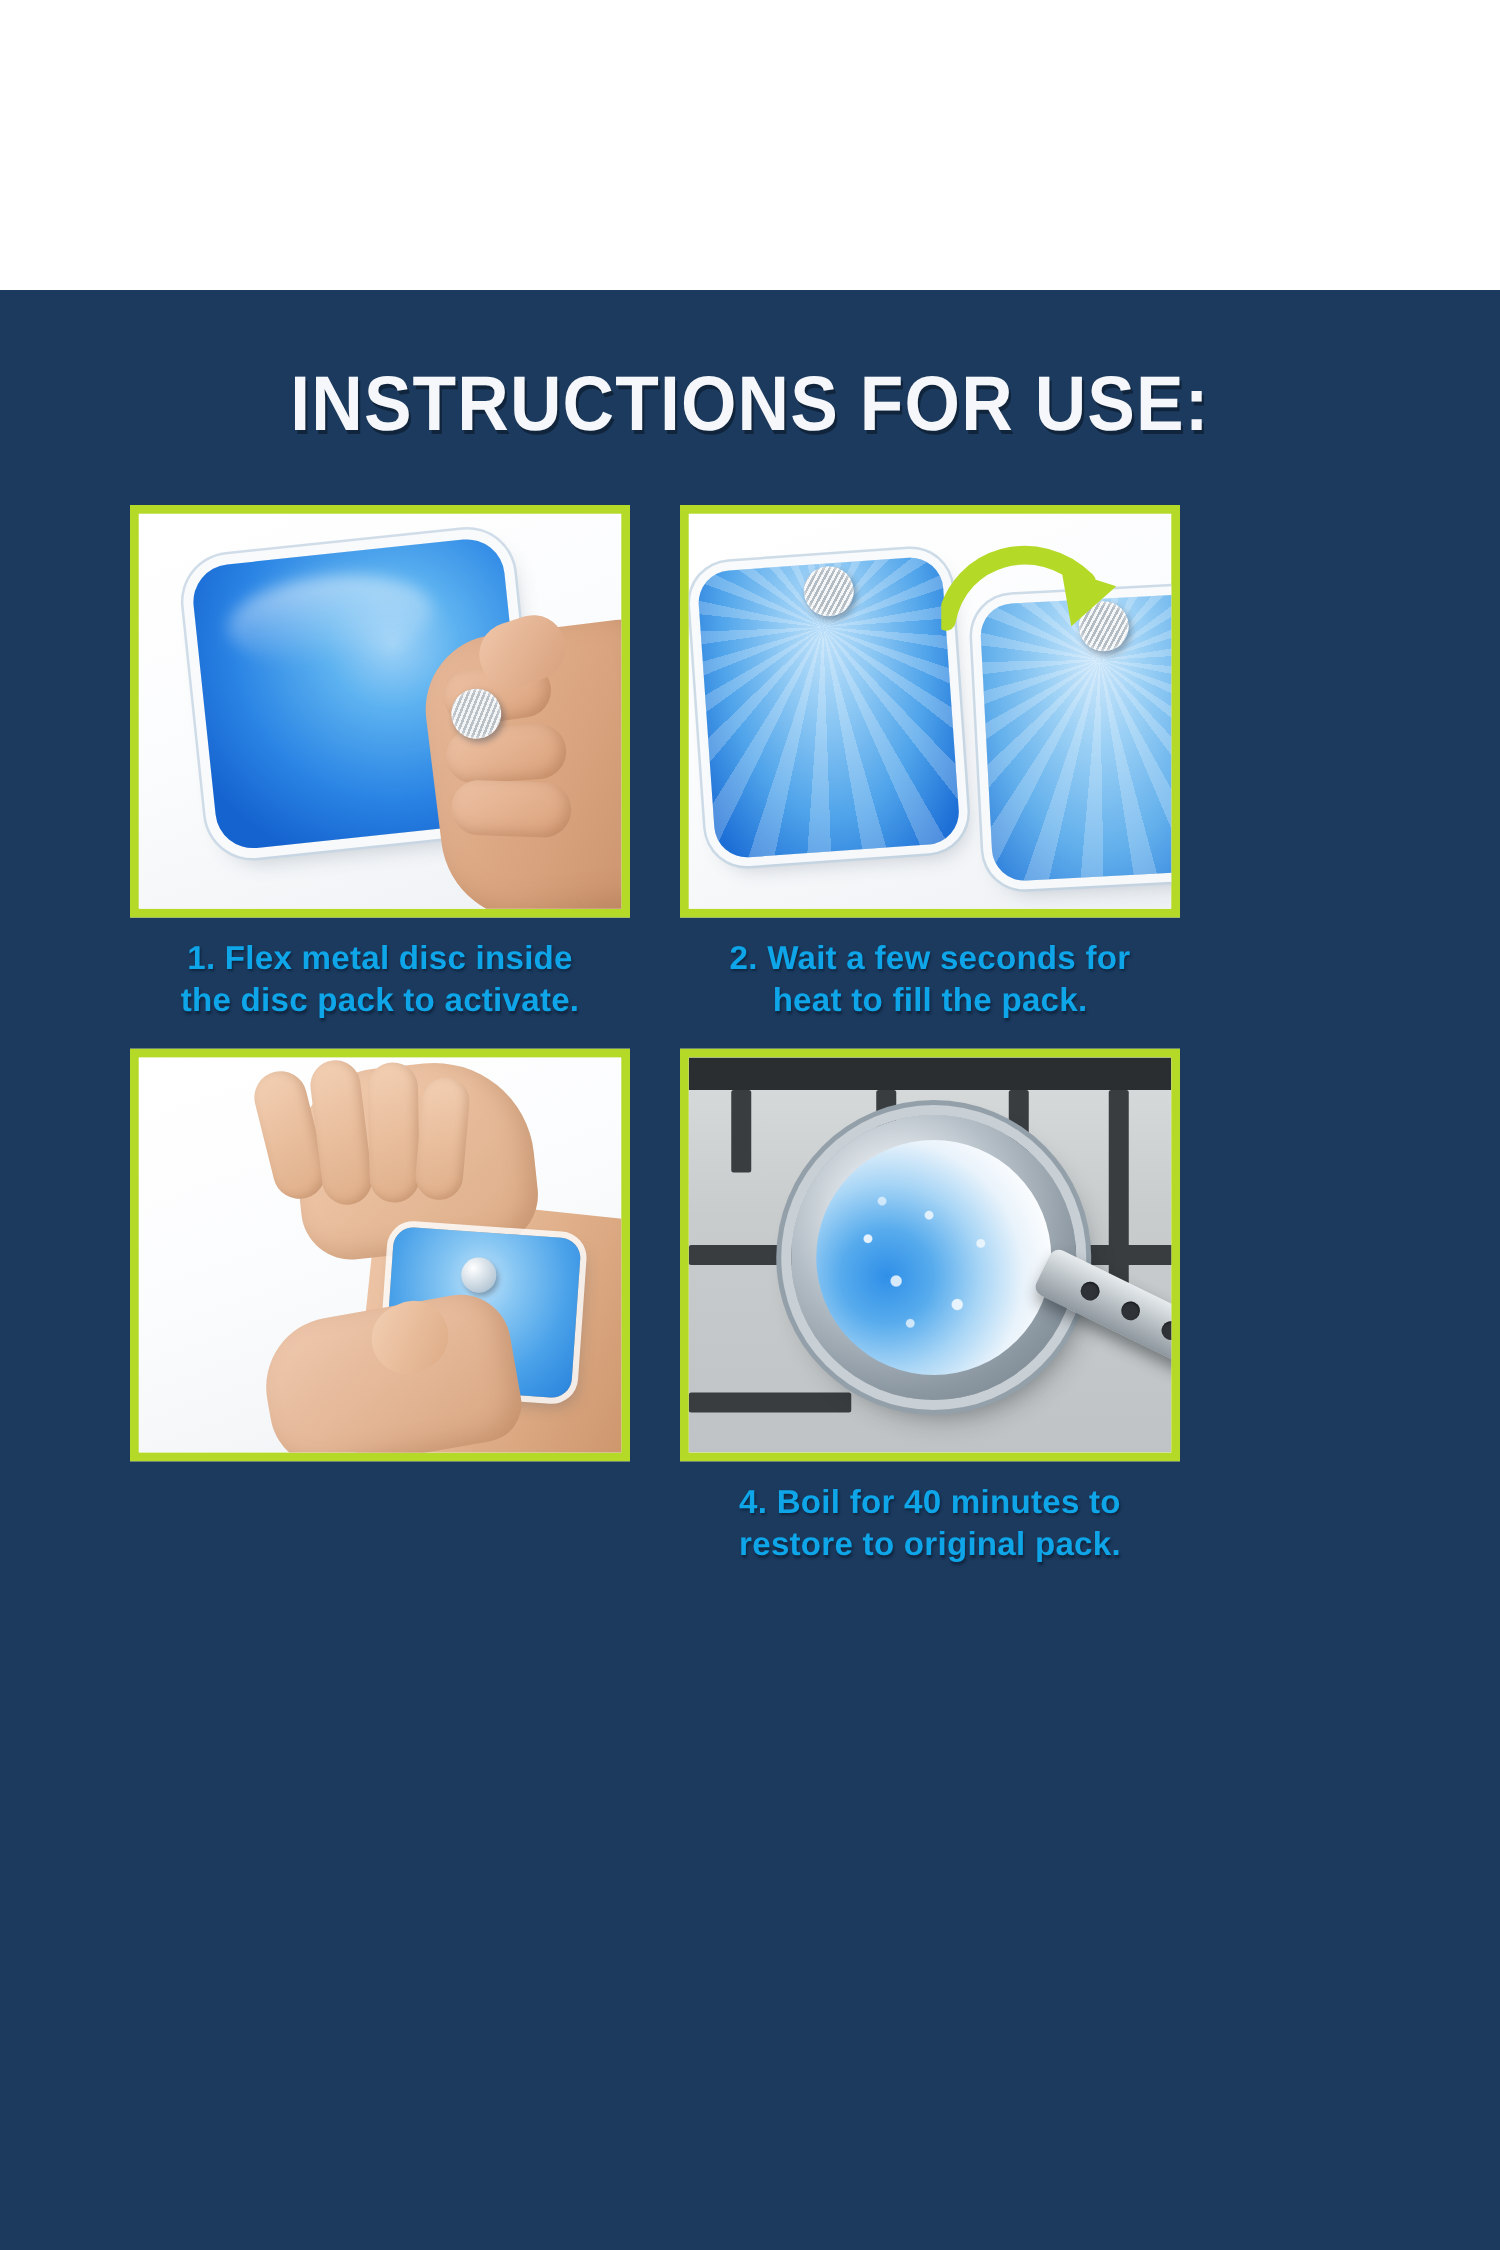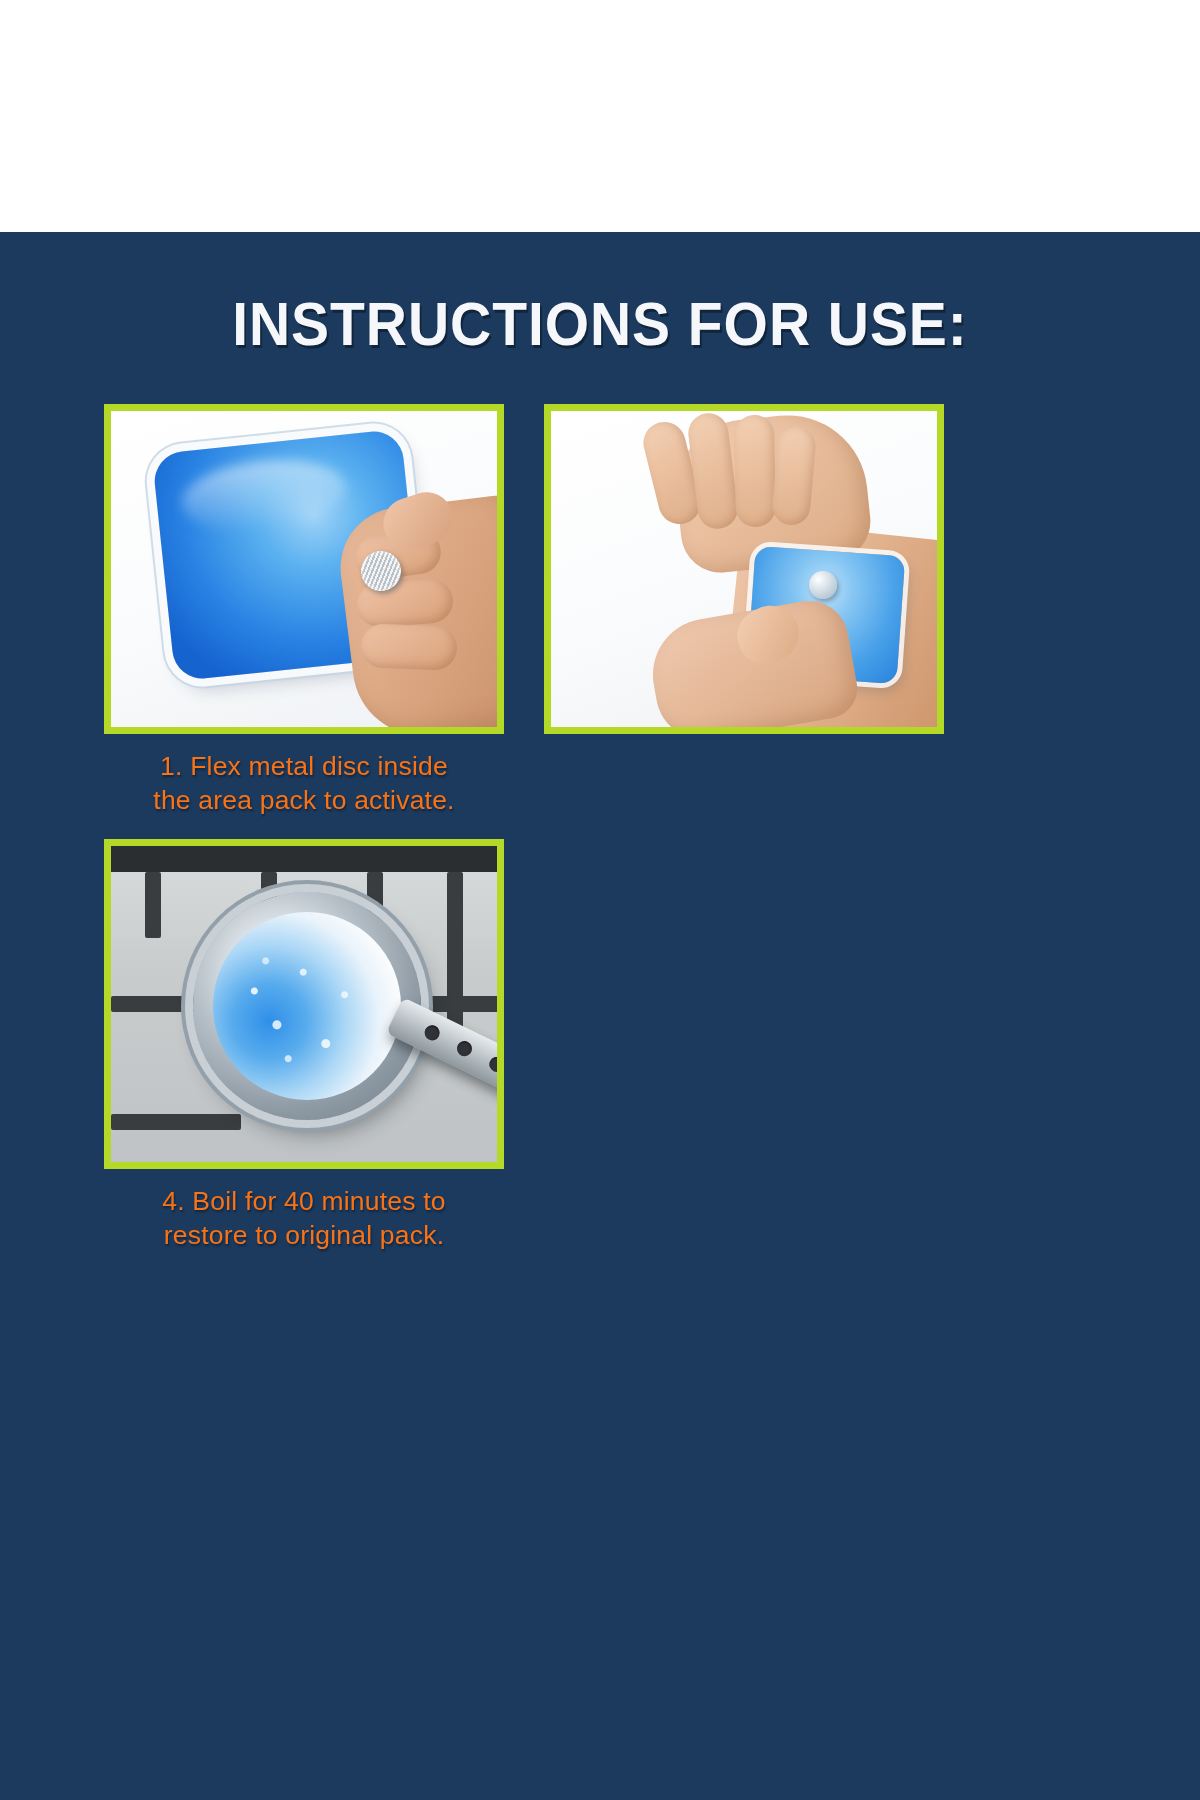--- a/index.html
+++ b/index.html
@@ -65,24 +65,24 @@
     position:relative;
   }
   .photo{
     position:absolute;inset:0;
     overflow:hidden;
   }
 
   .caption{
     margin-top:16px;
     text-align:center;
-    color:#f97316;
+    color:#0ea5e9;
     font-size:26.5px;
     line-height:1.27;
-    font-weight:400;
+    font-weight:700;
     letter-spacing:.2px;
     text-shadow:1px 2px 2px rgba(8,20,36,.55);
   }
 
   
   .bg-white-soft{
     position:absolute;inset:0;
     background:linear-gradient(160deg,#ffffff 0%,#fbfcfd 45%,#eef1f4 100%);
   }
   .pack1{
@@ -296,24 +296,47 @@
             <div class="hand1"></div>
             <div class="finger f1"></div>
             <div class="finger f2"></div>
             <div class="finger f3"></div>
             <div class="thumb1"></div>
             <div class="disc1"></div>
           </div>
         </div>
         <div class="caption">
           <div>1. Flex metal disc inside</div>
-          <div>the area pack to activate.</div>
+          <div>the disc pack to activate.</div>
         </div>
       </div>
 
+      <div class="step">
+        <div class="photo-frame">
+          <div class="photo">
+            <div class="bg-white-soft"></div>
+            <div class="packA">
+              <div class="rays"></div>
+            </div>
+            <div class="packB">
+              <div class="rays"></div>
+            </div>
+            <div class="disc2 disc2a"></div>
+            <div class="disc2 disc2b"></div>
+            <svg class="arrow-svg" viewBox="0 0 150 110">
+              <path d="M4 72 C 14 18, 78 2, 116 40" fill="none" stroke="#b5d927" stroke-width="15" stroke-linecap="round"></path>
+              <polygon points="96,30 140,44 104,76" fill="#b5d927"></polygon>
+            </svg>
+          </div>
+        </div>
+        <div class="caption">
+          <div>2. Wait a few seconds for</div>
+          <div>heat to fill the pack.</div>
+        </div>
+      </div>
 
       <div class="step">
         <div class="photo-frame">
           <div class="photo">
             <div class="bg-white-soft"></div>
             <div class="arm3"></div>
             <div class="hand3"></div>
             <div class="fing3 g1"></div>
             <div class="fing3 g2"></div>
             <div class="fing3 g3"></div>

